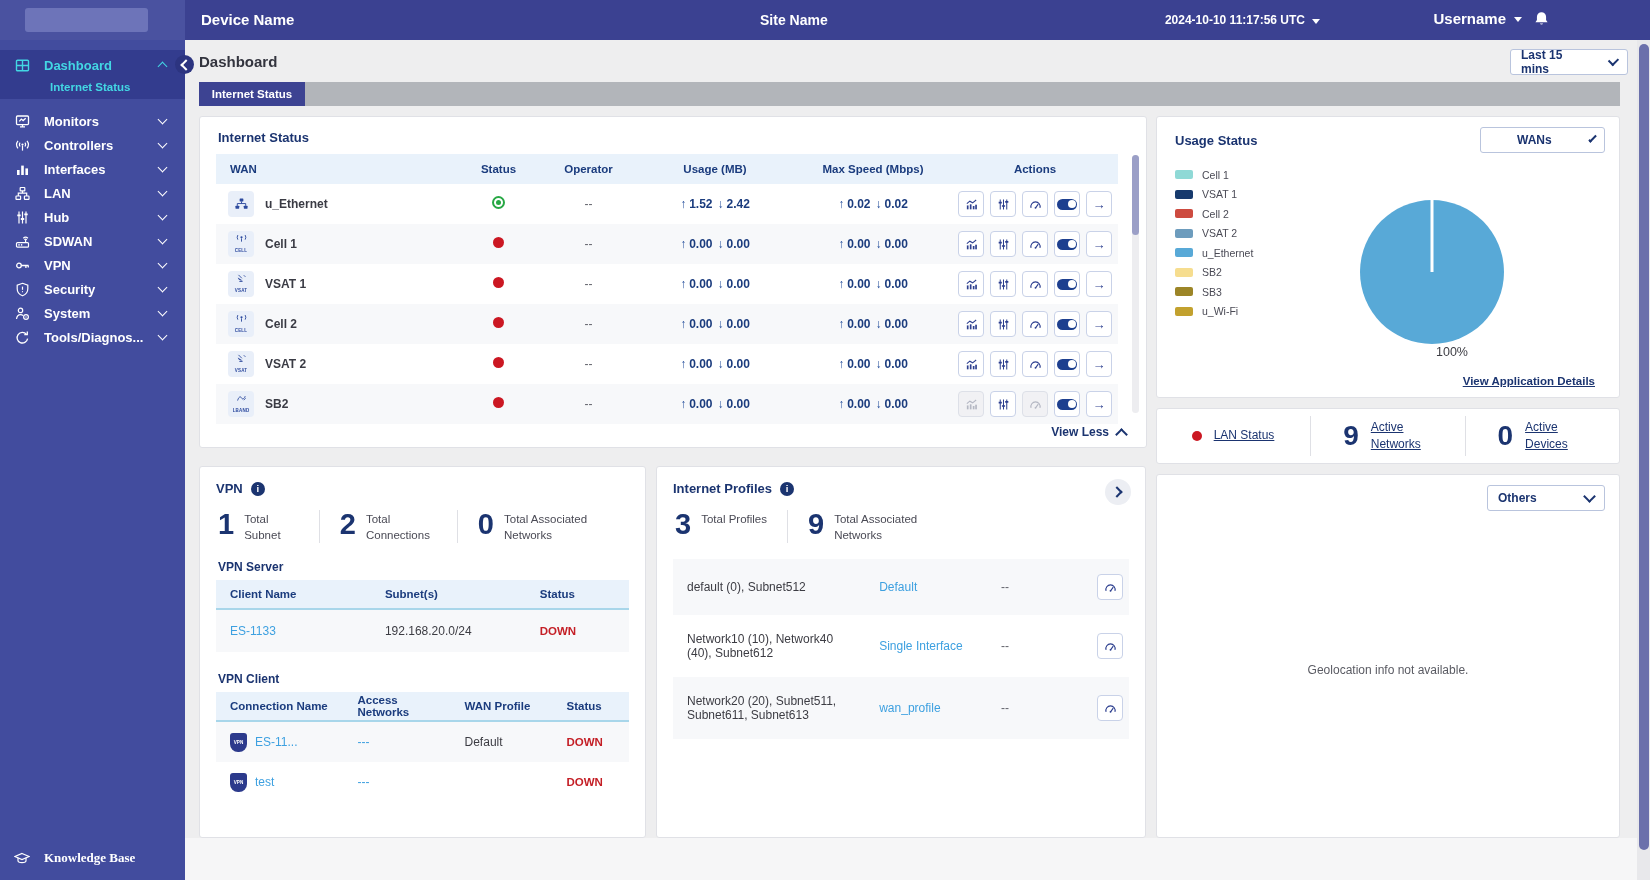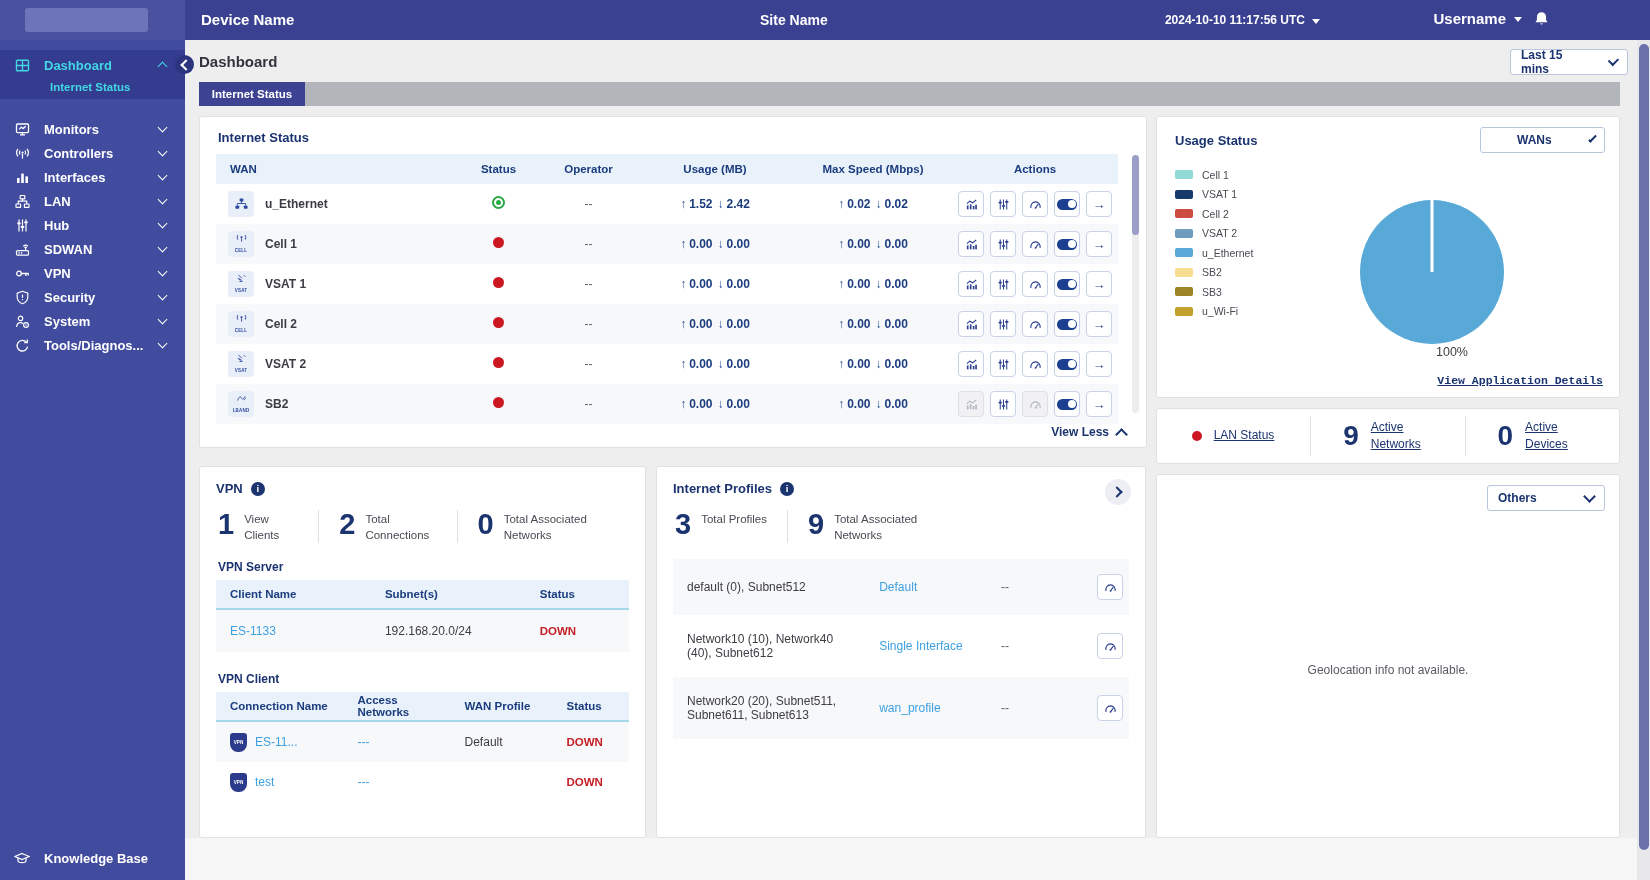--- a/index.html
+++ b/index.html
@@ -21,21 +21,21 @@
   .nav-item{display:grid;grid-template-columns:44px 1fr 26px;align-items:center;height:24px;color:#fff;cursor:pointer;}
   .nav-item .lbl{font-size:13px;font-weight:bold;}
   .nav-icon{justify-self:center;display:flex;color:#fff;}
   .chev{width:6px;height:6px;border-right:1.6px solid #fff;border-bottom:1.6px solid #fff;transform:rotate(45deg);margin-top:-3px;}
   .chev.up{transform:rotate(-135deg);margin-top:3px;}
   .active-block{background:#333c8e;padding:3px 0 6px;}
   .active-block .nav-item{color:#43d7e4;}
   .active-block .nav-icon{color:#43d7e4;}
   .active-block .chev{border-color:#43d7e4;}
   .sub-item{display:block;color:#43d7e4;font-size:11.5px;font-weight:bold;padding:4px 0 0 50px;cursor:pointer;}
-  .kb{position:absolute;left:0;bottom:14px;width:180px;display:grid;grid-template-columns:44px 1fr;align-items:center;color:#fff;cursor:pointer;}
+  .kb{position:absolute;left:0;bottom:14px;width:180px;display:grid;grid-template-columns:44px 1fr;align-items:center;color:#fff;cursor:pointer;font-family:Liberation Serif, serif;}
   .kb .lbl{font-size:13px;font-weight:bold;}
   .collapse-btn{position:absolute;left:175px;top:55px;width:19px;height:19px;border-radius:50%;background:#2c3480;z-index:6;
     display:flex;align-items:center;justify-content:center;cursor:pointer;}
   .collapse-btn i{width:6px;height:6px;border-left:2px solid #fff;border-bottom:2px solid #fff;transform:rotate(45deg);margin-left:2px;}
   
   .main{position:absolute;left:185px;top:40px;right:0;bottom:0;background:#eeeeef;}
   .page-title{position:absolute;left:14px;top:13px;font-size:15px;font-weight:bold;color:#33343e;}
   .sel{height:26px;background:#fff;border:1px solid #b9c4dd;border-radius:3px;display:flex;align-items:center;
        justify-content:space-between;padding:0 10px;font-size:12px;font-weight:bold;color:#1b3470;cursor:pointer;box-sizing:border-box;gap:39px;}
   .sel .vchev{width:7px;height:7px;border-right:2px solid #1b3470;border-bottom:2px solid #1b3470;transform:rotate(45deg);margin-top:-4px;}
@@ -88,21 +88,21 @@
   .p-usage{left:971px;top:76px;width:464px;height:282px;}
   .p-usage .ptitle{margin:16px 0 0 18px;}
   .sel-wans{position:absolute;top:10px;right:14px;width:125px;padding-left:36px;}
   .legend{position:absolute;left:18px;top:48px;}
   .leg-item{display:flex;align-items:center;height:19.5px;gap:9px;}
   .leg-sw{width:18px;height:9px;border-radius:2px;}
   .leg-lbl{font-size:10.5px;color:#4a4a55;}
   .pie{position:absolute;left:203px;top:83px;width:144px;height:144px;border-radius:50%;background:#58a9d7;}
   .pie-line{position:absolute;left:50%;top:0;width:3px;height:50%;background:#fff;transform:translateX(-50%);}
   .pie-label{position:absolute;left:260px;top:228px;width:70px;text-align:center;font-size:12.5px;}
-  .usage-link{position:absolute;right:16px;bottom:10px;font-size:11.5px;font-weight:bold;color:#1b3470;text-decoration:underline;cursor:pointer;font-family:Liberation Mono, monospace;}
+  .usage-link{position:absolute;right:24px;bottom:10px;font-size:11.5px;font-weight:bold;color:#1b3470;text-decoration:underline;cursor:pointer;}
   
   .p-lan{left:971px;top:368px;width:464px;height:56px;display:flex;align-items:center;}
   .seg{flex:1;display:flex;align-items:center;justify-content:center;gap:12px;height:40px;}
   .seg+.seg{border-left:1px solid #dfe0e5;}
   .seg .num{font-size:28px;font-weight:bold;color:#1b3470;}
   .seg .lbls{font-size:12px;color:#1b3470;text-decoration:underline;width:62px;line-height:1.45;cursor:pointer;}
   .reddot{width:10px;height:10px;border-radius:50%;background:#cb1722;}
   
   .p-vpn{left:14px;top:426px;width:447px;height:372px;padding:14px 16px;}
   .p-pro{left:471px;top:426px;width:490px;height:372px;padding:14px 16px;}
@@ -167,21 +167,21 @@
           <svg width="15" height="15" viewBox="0 0 15 15" fill="none" stroke="currentColor" stroke-width="1.4">
               <rect x="1.5" y="2.2" width="12" height="10.5" rx="1"></rect>
               <path d="M7.5 2.2v10.5M1.5 7.5h12"></path>
             </svg>
         </span>
         <span class="lbl">Dashboard</span>
         <span class="chev up"></span>
       </div>
       <span class="sub-item">Internet Status</span>
     </div>
-    <div class="nav-item" style="margin-top:18px">
+    <div class="nav-item" style="margin-top:10px">
       <span class="nav-icon">
         <svg width="15" height="15" viewBox="0 0 15 15" fill="none" stroke="currentColor" stroke-width="1.3">
             <rect x="1.5" y="2" width="12" height="8.6" rx="1"></rect>
             <path d="M4.3 7.4l2-2.3 1.8 1.5 2.6-2.4"></path>
             <path d="M7.5 10.6v1.6M5 12.8h5"></path>
           </svg>
       </span>
       <span class="lbl">Monitors</span>
       <span class="chev"></span>
     </div>
@@ -822,21 +822,21 @@
   </div>
 
   <div class="panel p-vpn">
     <div class="title-row">
       <span class="ptitle">VPN</span>
       <span class="info"></span>
     </div>
     <div class="stats">
       <div class="stat">
           <span class="num">1</span>
-          <span class="slbl">View Clients</span>
+          <span class="slbl">Total Subnet</span>
         </div>
       <div class="stat">
           <span class="num">2</span>
           <span class="slbl">Total Connections</span>
         </div>
       <div class="stat">
           <span class="num">0</span>
           <span class="slbl wide">Total Associated Networks</span>
         </div>
     </div>

